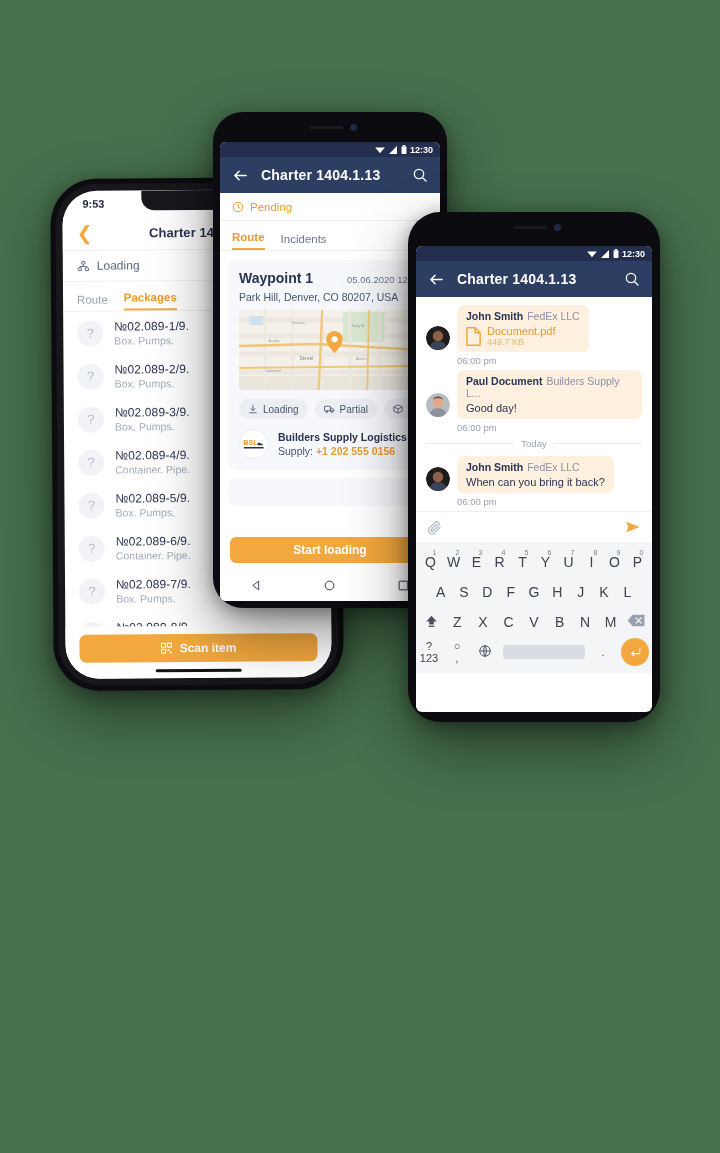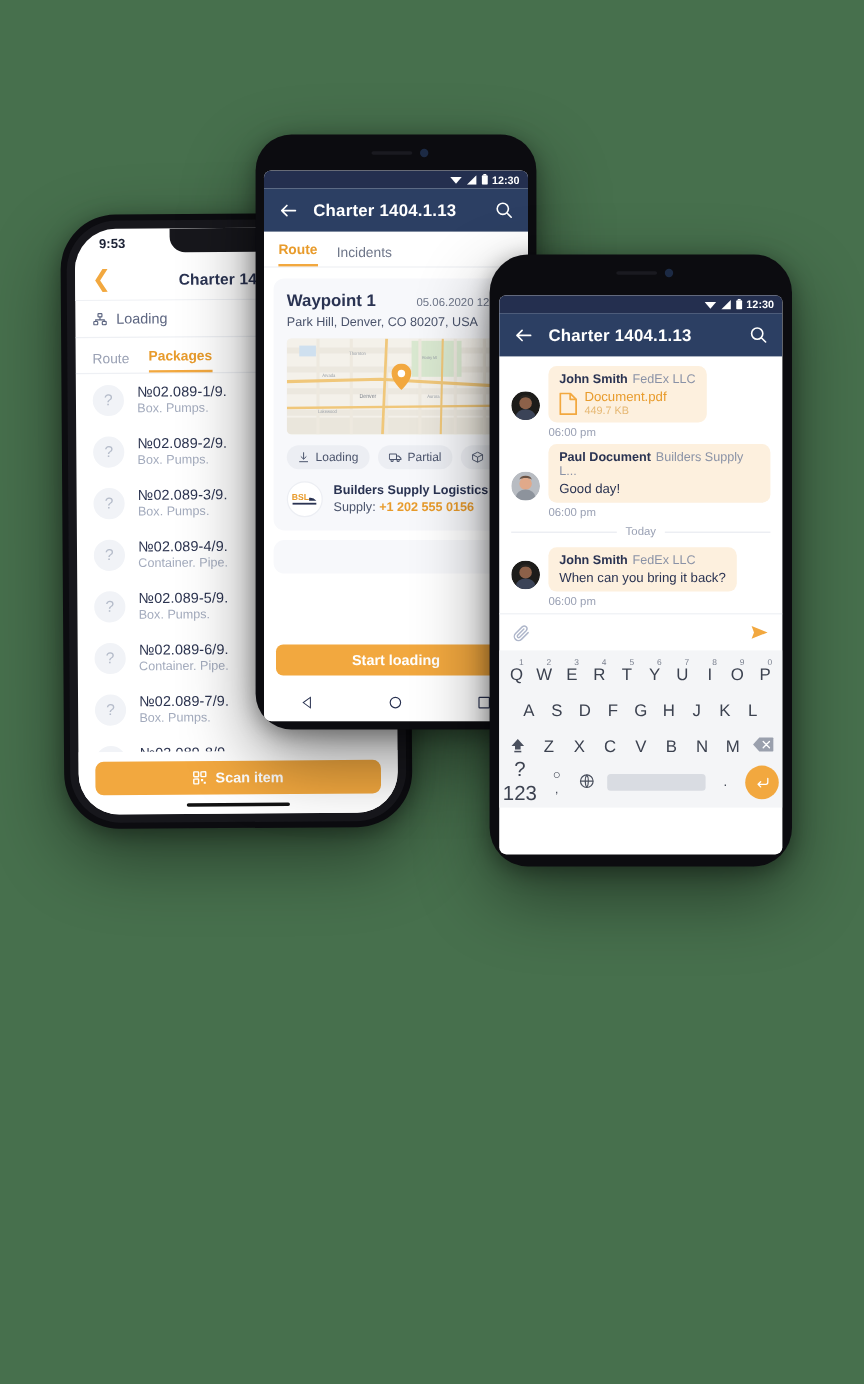--- a/index.html
+++ b/index.html
@@ -236,20 +236,27 @@
       <div class="a-appbar">
         <svg width="17" height="17" viewBox="0 0 24 24" fill="none" stroke="#fff" stroke-width="2" stroke-linecap="round" stroke-linejoin="round">
             <path d="M20 12H4M10 6l-6 6 6 6"></path>
           </svg>
         <span class="a-title">Charter 1404.1.13</span>
         <svg width="16" height="16" viewBox="0 0 24 24" fill="none" stroke="#fff" stroke-width="2" style="margin-left:auto">
             <circle cx="10.5" cy="10.5" r="7"></circle>
             <path d="M16 16l5 5" stroke-linecap="round"></path>
           </svg>
       </div>
+      <div class="mid-pending">
+        <svg width="12" height="12" viewBox="0 0 24 24" fill="none" stroke="#e89b2b" stroke-width="2">
+            <circle cx="12" cy="12" r="9.5"></circle>
+            <path d="M12 6.5V12l4 2.5" stroke-linecap="round"></path>
+          </svg>
+        <span>Pending</span>
+      </div>
       <div class="mid-tabs">
         <span class="mid-tab active">Route</span>
         <span class="mid-tab">Incidents</span>
       </div>
       <div class="wp-card">
         <div class="wp-head">
           <span class="wp-title">Waypoint 1</span>
           <span class="wp-date">05.06.2020 12:30</span>
         </div>
         <div class="wp-addr">Park Hill, Denver, CO 80207, USA</div>
@@ -490,21 +497,21 @@
           <div class="key">N</div>
           <div class="key">M</div>
           <div class="key">
             <svg width="18" height="13" viewBox="0 0 26 20" fill="#9aa0ad">
               <path d="M8 1h17a1 1 0 011 1v16a1 1 0 01-1 1H8L0 10z"></path>
               <path d="M13 6l8 8M21 6l-8 8" stroke="#fff" stroke-width="1.7" stroke-linecap="round"></path>
             </svg>
           </div>
         </div>
         <div class="kb-row r4">
-          <div class="key" style="font-size:17px">?123</div>
+          <div class="key" style="font-size:11px">?123</div>
           <div class="key" style="font-size:11px">○<br><span style="font-size:10px">,</span></div>
           <div class="key">
             <svg width="14" height="14" viewBox="0 0 24 24" fill="none" stroke="#4a505e" stroke-width="1.7">
                 <circle cx="12" cy="12" r="9"></circle>
                 <path d="M3 12h18M12 3c3 3.5 3 14 0 18M12 3c-3 3.5-3 14 0 18"></path>
               </svg>
           </div>
           <div class="key" style="flex:3">
               <div class="spacebar"></div>
             </div>

